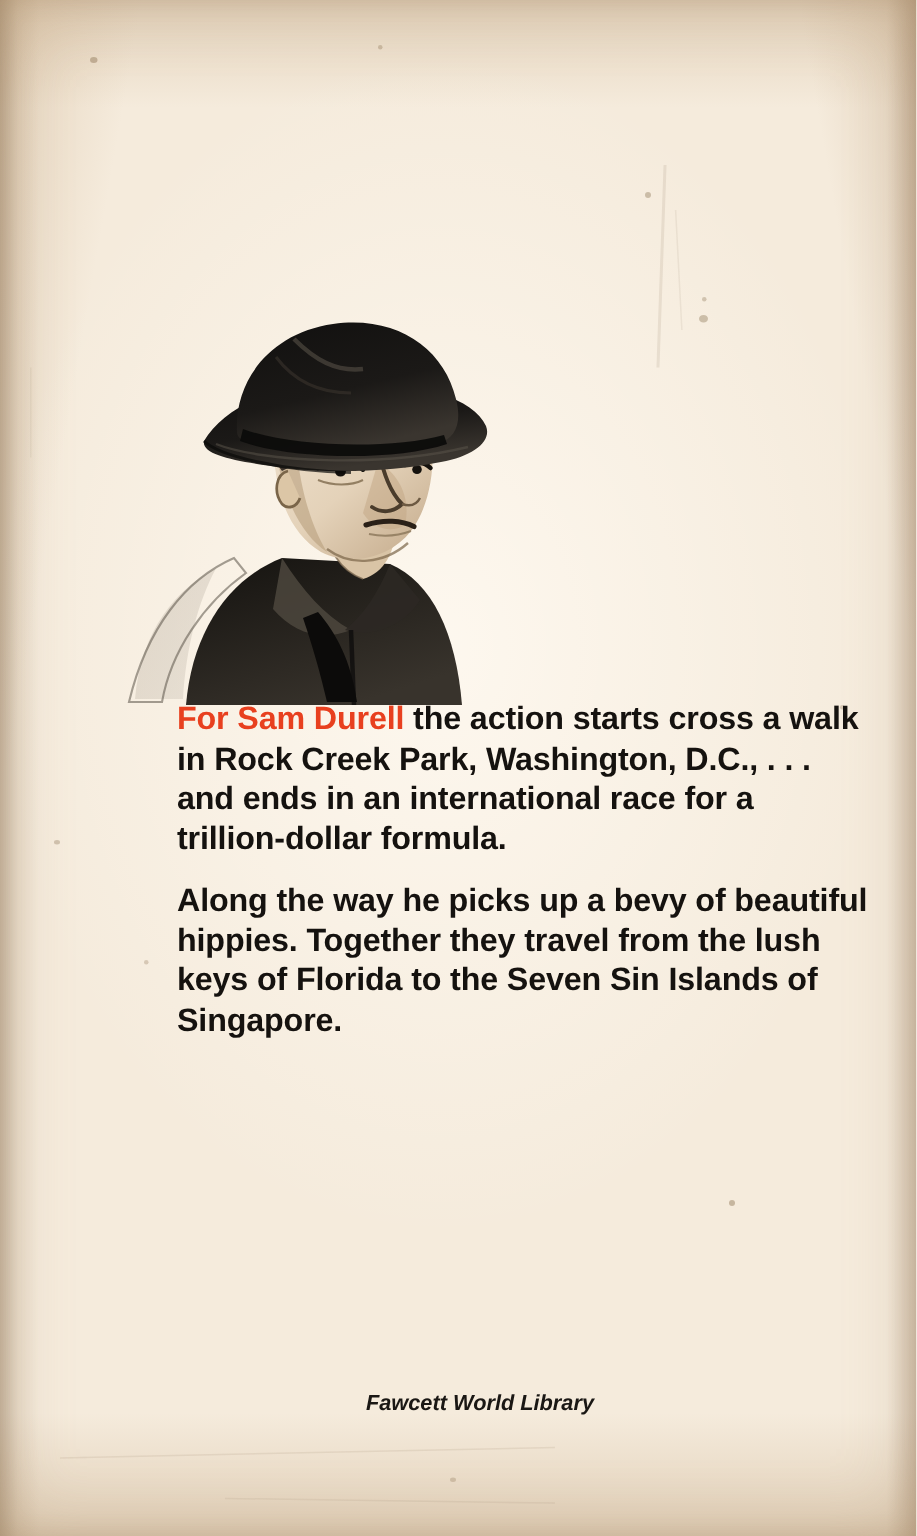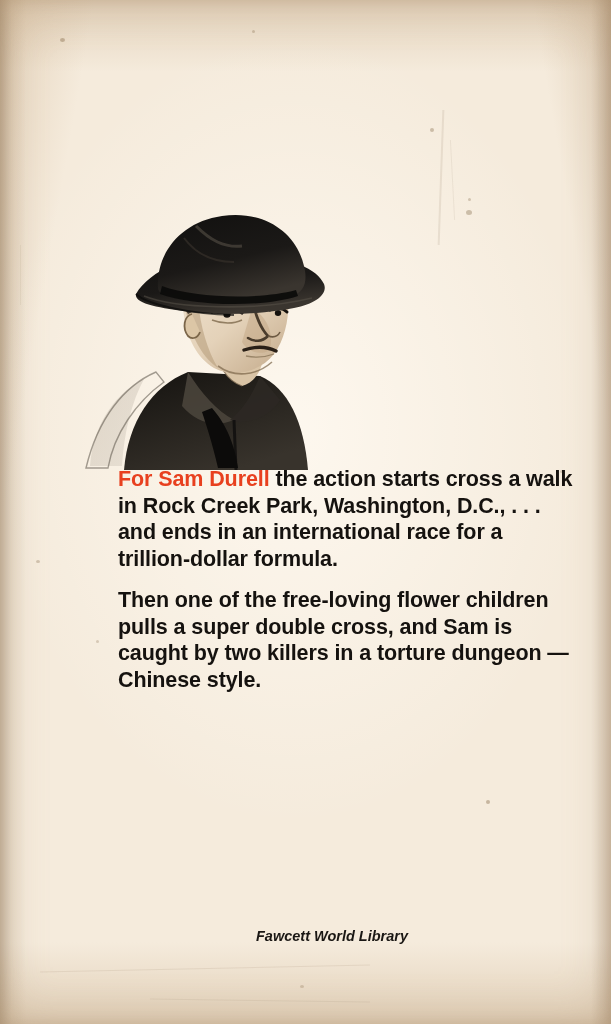--- a/index.html
+++ b/index.html
@@ -96,21 +96,21 @@
   .blurb p {
     margin: 0 0 15px 0;
   }
   .lead-name {
     color: #e8401f;
     font-weight: 700;
     text-align: right;
   }
   .imprint-wrap {
     position: absolute;
-    left: 132px;
+    left: 120px;
     top: 928px;
     width: 400px;
     text-align: center;
     font-size: 14.5px;
     font-weight: 700;
     font-style: italic;
     color: #1a1714;
   }
 </style>
 </head>
@@ -229,19 +229,19 @@
       <path d="M78 90 C 110 102, 176 104, 212 94 L 214 100 C 178 112, 108 110, 76 98 Z" fill="#0a0a09" opacity="0.9"></path>
 
       <path d="M60 100 C 90 112, 170 116, 228 102" stroke="#5c564c" stroke-width="1.6" fill="none" opacity="0.5"></path>
 
       <path d="M52 98 C 62 108, 104 118, 150 119" stroke="#0a0a09" stroke-width="2" fill="none" opacity="0.7"></path>
     </svg>
   </div>
 
   <div class="blurb">
     <p><span class="lead-name">For Sam Durell</span><span> the action starts cross a walk in Rock Creek Park, Washington, D.C., . . . and ends in an international race for a trillion-dollar formula.</span></p>
-    <p>Then one of the free-loving flower children pulls a super double cross, and Sam is caught by two killers in a torture dungeon — Chinese style.</p>
+    <p>Along the way he picks up a bevy of beautiful hippies. Together they travel from the lush keys of Florida to the Seven Sin Islands of Singapore.</p>
   </div>
 
   <div class="imprint-wrap">Fawcett World Library</div>
 
   <div class="edge-wear"></div>
 </div>
 
 </body></html>

